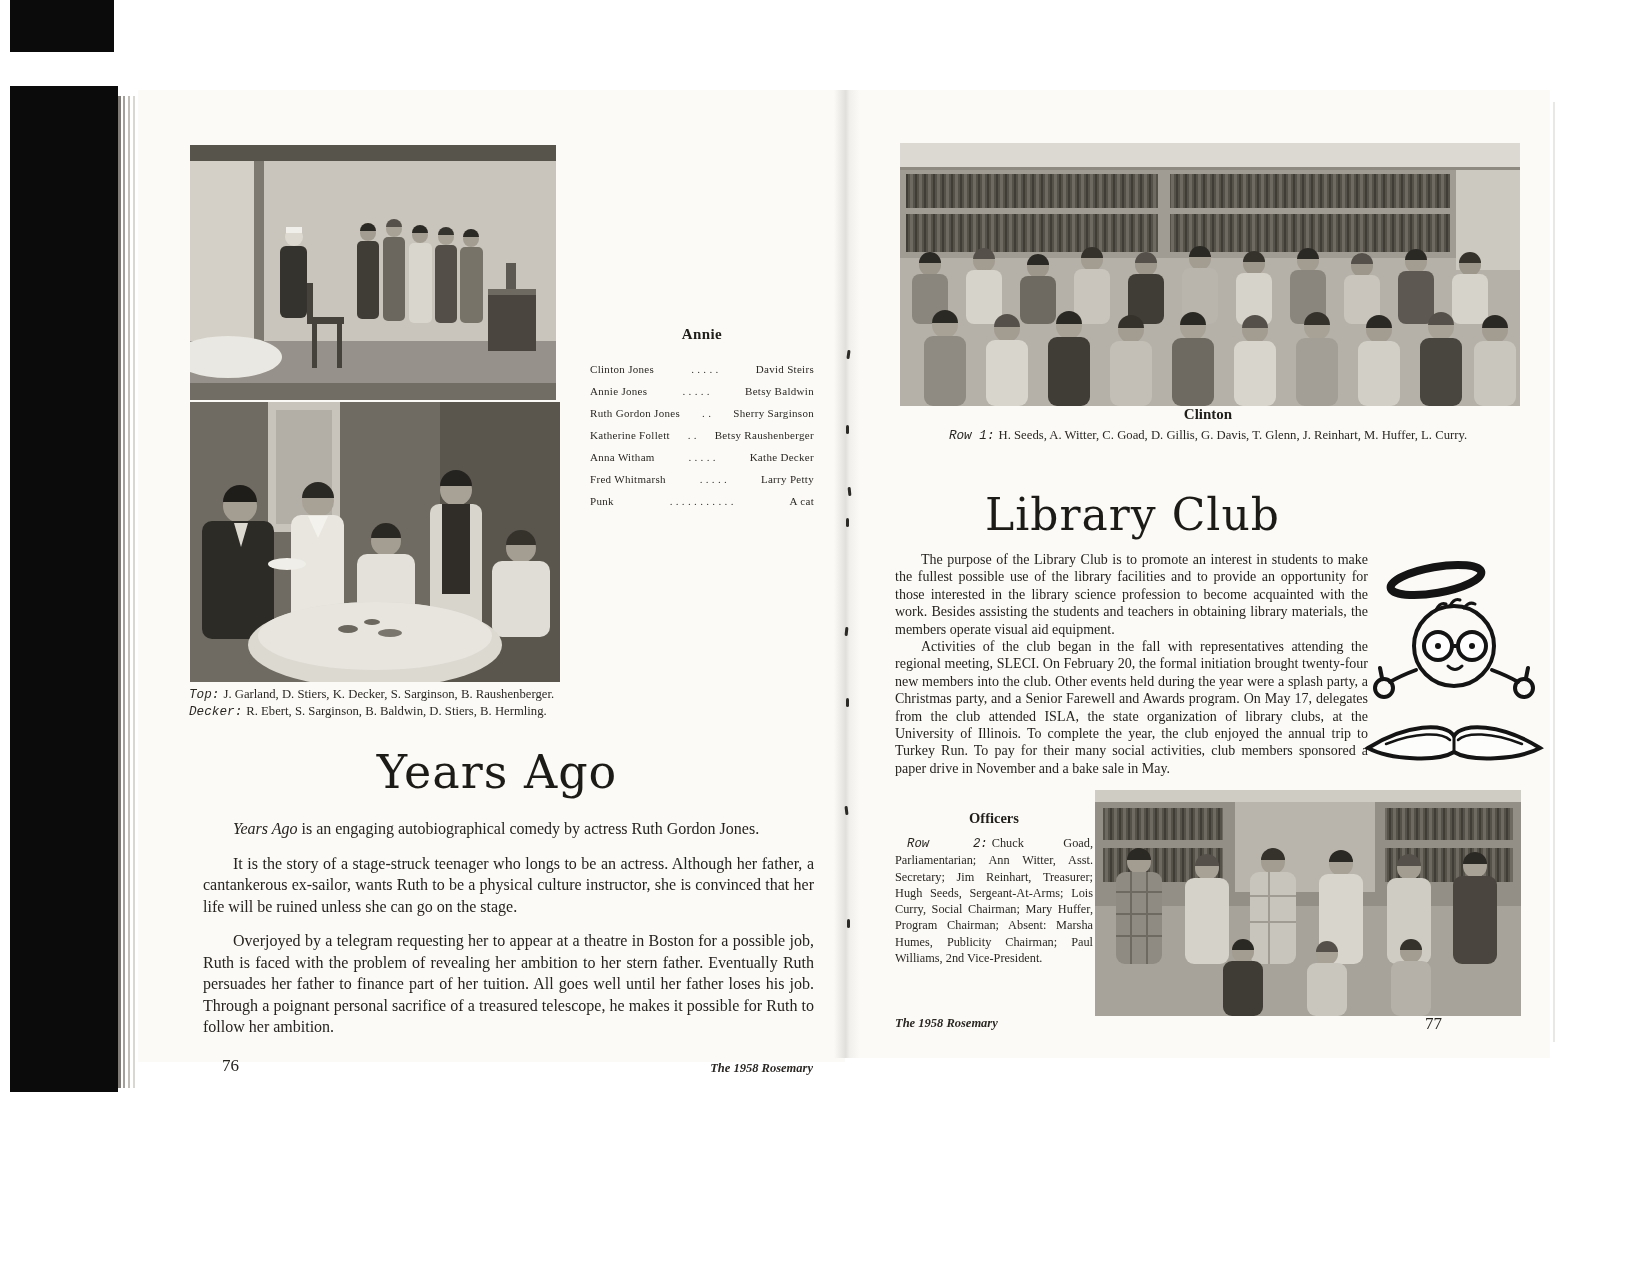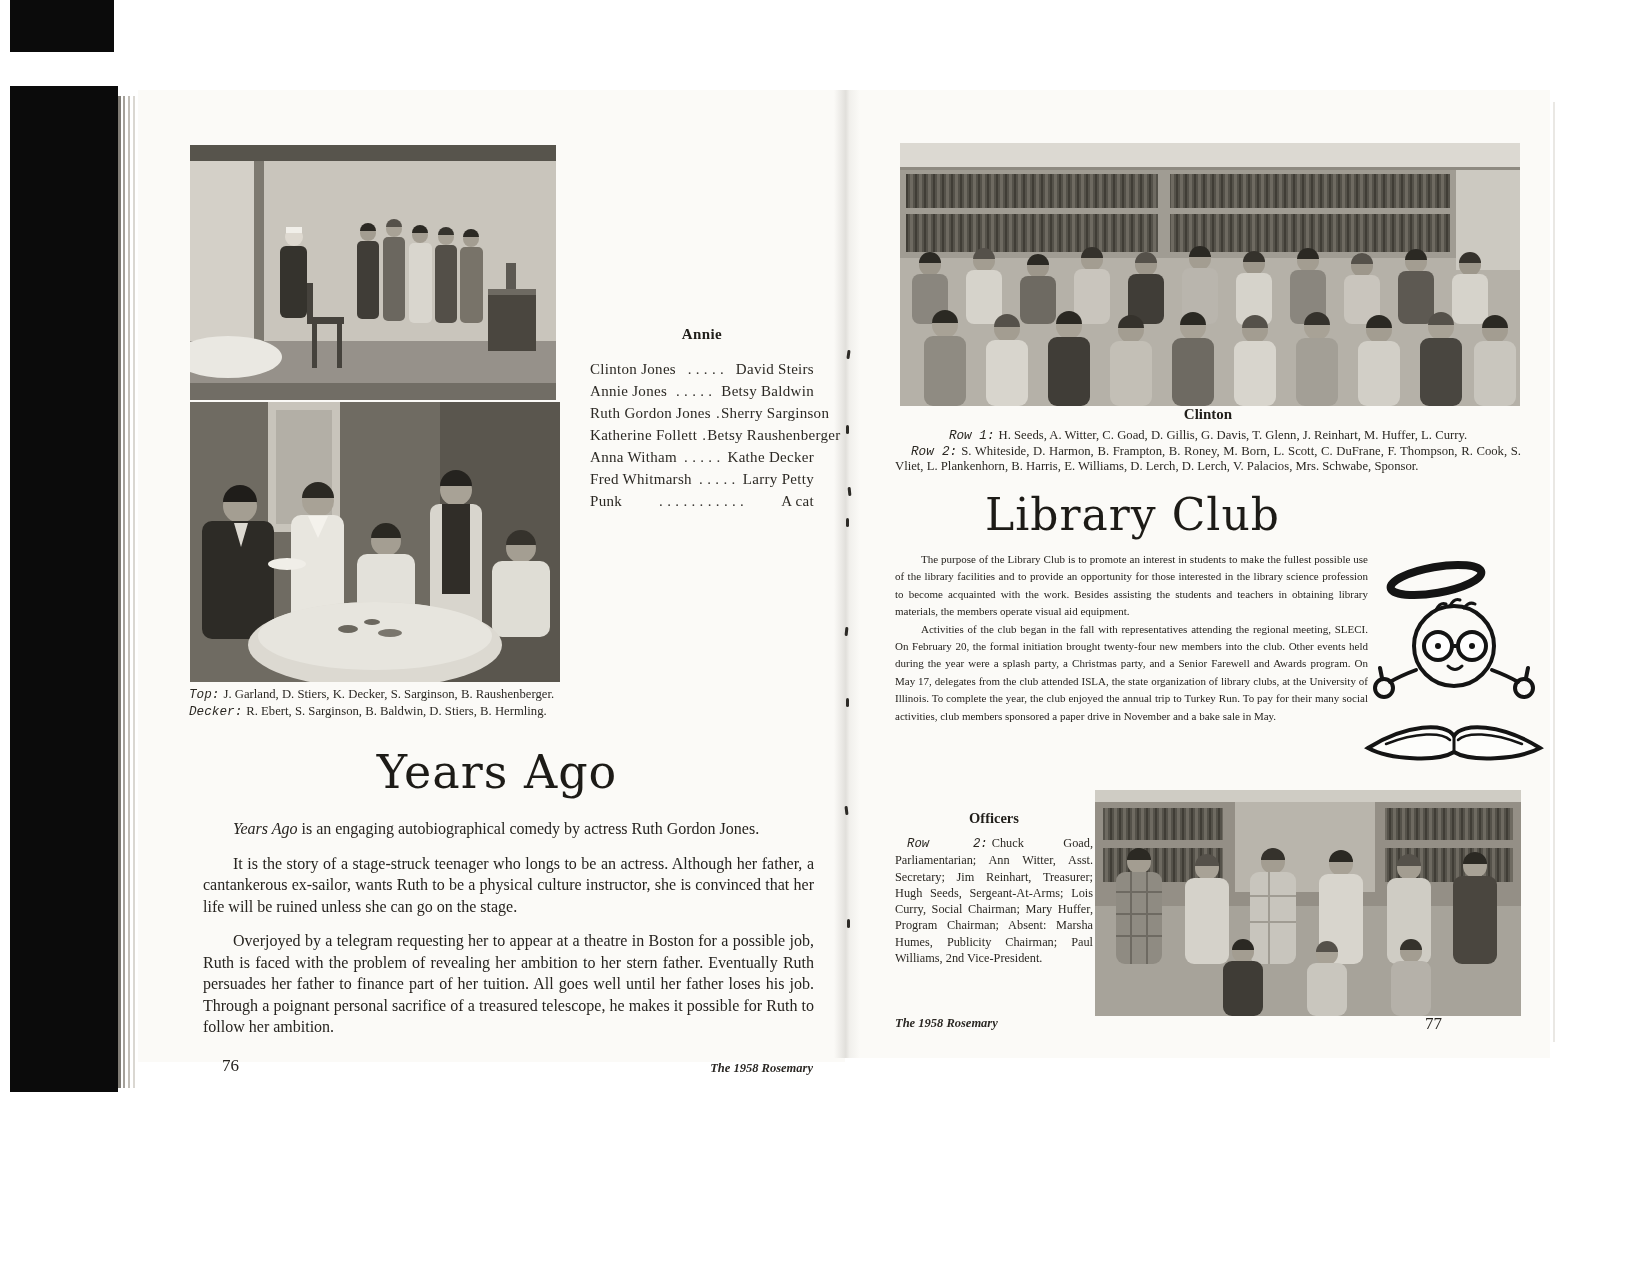--- a/index.html
+++ b/index.html
@@ -20,39 +20,39 @@
   .spine{position:absolute;left:834px;top:90px;width:26px;height:968px;
          background:linear-gradient(90deg,rgba(0,0,0,0) 0%,rgba(90,85,75,.16) 45%,rgba(120,115,105,.08) 60%,rgba(0,0,0,0) 100%);}
   .tick{position:absolute;width:3px;height:9px;background:#2c2a26;border-radius:2px;}
 
   .photo{position:absolute;background:#8f8b82;}
   .photo svg{display:block;}
 
   
   .cast{position:absolute;left:590px;top:326px;width:224px;}
   .cast-title{text-align:center;font-weight:bold;font-size:15px;letter-spacing:.4px;margin-bottom:15px;color:#201e1a;}
-  .cast-row{display:flex;align-items:flex-start;font-size:15px;line-height:22px;letter-spacing:.3px;color:#2b2823;}
+  .cast-row{display:flex;align-items:flex-start;font-size:11px;line-height:22px;letter-spacing:.3px;color:#2b2823;}
   .cast-row .role{white-space:nowrap;}
   .cast-row .dots{flex:1;text-align:center;overflow:hidden;white-space:nowrap;padding:0 5px;color:#3a3733;}
   .cast-row .actor{white-space:nowrap;}
 
   .caption{position:absolute;left:189px;top:686px;width:376px;font-size:12.7px;line-height:16px;
            text-align:justify;color:#2b2823;}
   .it{font-style:italic;}
 
   .script-h{position:absolute;text-align:center;font-family:"DejaVu Serif", serif;
             color:#1d1b17;letter-spacing:1px;}
   .h-years{left:297px;top:745px;width:400px;font-size:46px;}
   .h-library{left:930px;top:489px;width:405px;font-size:44px;}
 
   .lbody{position:absolute;left:203px;top:818px;width:611px;font-size:16px;line-height:21.5px;
          text-align:justify;color:#26231f;}
   .lbody p{margin:0 0 13px 0;text-indent:30px;}
 
-  .rbody{position:absolute;left:895px;top:551px;width:473px;font-size:11px;line-height:17.4px;
+  .rbody{position:absolute;left:895px;top:551px;width:473px;font-size:14px;line-height:17.4px;
          text-align:justify;color:#26231f;}
   .rbody p{margin:0;text-indent:26px;}
 
   .members{position:absolute;left:895px;top:406px;width:626px;color:#2b2823;}
   .members-title{text-align:center;font-weight:bold;font-size:15px;margin-bottom:5px;color:#201e1a;}
   .members-row1{text-align:center;font-size:12.7px;line-height:15.5px;margin:0;}
   .members-row2{text-align:justify;font-size:12.7px;line-height:15.5px;margin:0;text-indent:16px;}
 
   .officers{position:absolute;left:895px;top:810px;width:198px;color:#2b2823;}
   .officers-title{text-align:center;font-weight:bold;font-size:14.5px;margin-bottom:8px;color:#201e1a;}
@@ -370,23 +370,20 @@
             <rect x="-21" y="11" width="42" height="65" rx="9" fill="#c9c6be"></rect>
           </g>
       </g>
     </svg>
   </div>
 
   <div class="members">
     <div class="members-title">Clinton</div>
     <p class="members-row1">
       <span class="it lbl">Row 1:</span><span>H. Seeds, A. Witter, C. Goad, D. Gillis, G. Davis, T. Glenn, J. Reinhart, M. Huffer, L. Curry.</span>
-    </p>
-    <p class="members-row2">
-      <span class="it lbl">Row 2:</span><span>S. Whiteside, D. Harmon, B. Frampton, B. Roney, M. Born, L. Scott, C. DuFrane, F. Thompson, R. Cook, S. Vliet, L. Plankenhorn, B. Harris, E. Williams, D. Lerch, D. Lerch, V. Palacios, Mrs. Schwabe, Sponsor.</span>
     </p>
   </div>
 
   <div class="script-h h-library">Library Club</div>
   <div class="rbody">
     <p>The purpose of the Library Club is to promote an interest in students to make the fullest possible use of the library facilities and to provide an opportunity for those interested in the library science profession to become acquainted with the work.  Besides assisting the students and teachers in obtaining library materials, the members operate visual aid equipment.</p>
     <p>Activities of the club began in the fall with representatives attending the regional meeting, SLECI.  On February 20, the formal initiation brought twenty-four new members into the club.  Other events held during the year were a splash party, a Christmas party, and a Senior Farewell and Awards program.  On May 17, delegates from the club attended ISLA, the state organization of library clubs, at the University of Illinois.  To complete the year, the club enjoyed the annual trip to Turkey Run.  To pay for their many social activities, club members sponsored a paper drive in November and a bake sale in May.</p>
   </div>
 
   <div class="photo" style="left:1358px;top:552px;width:190px;height:225px;background:transparent;">

